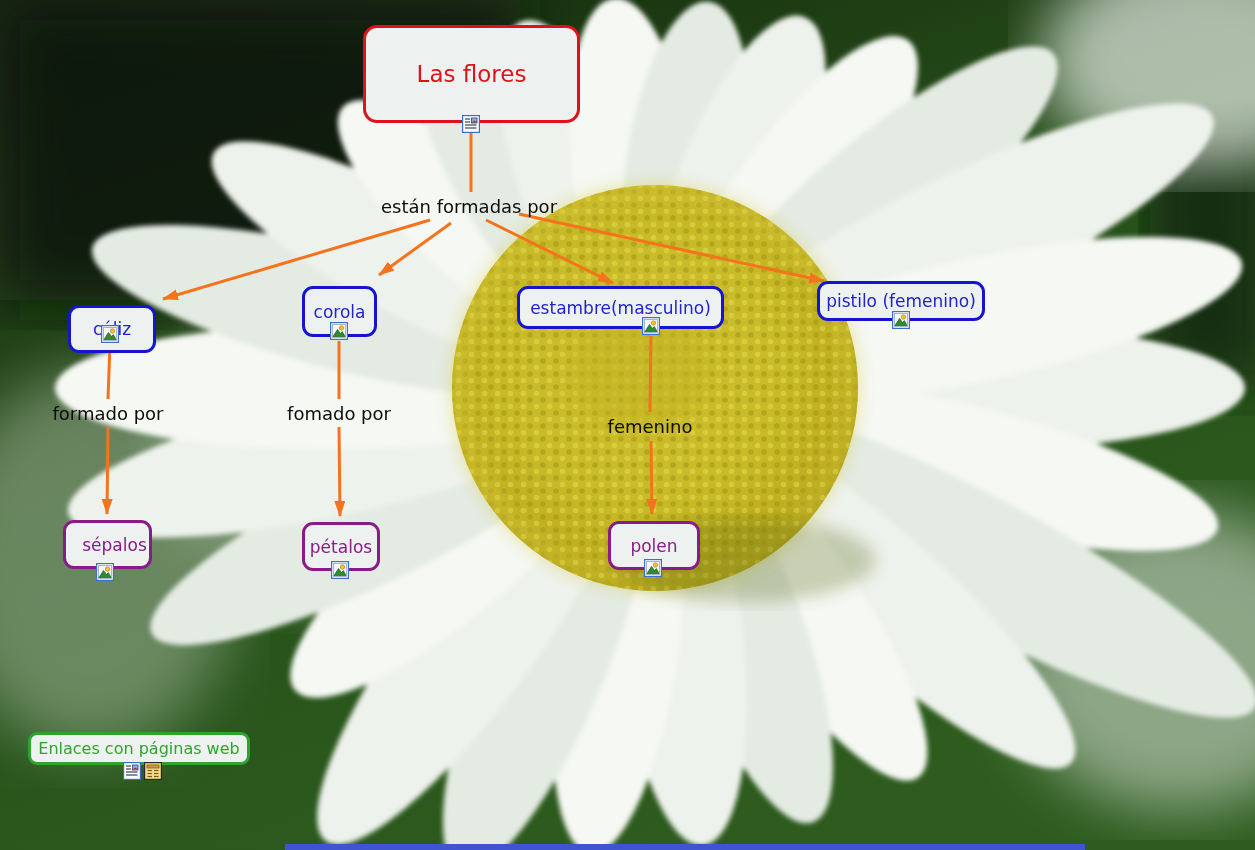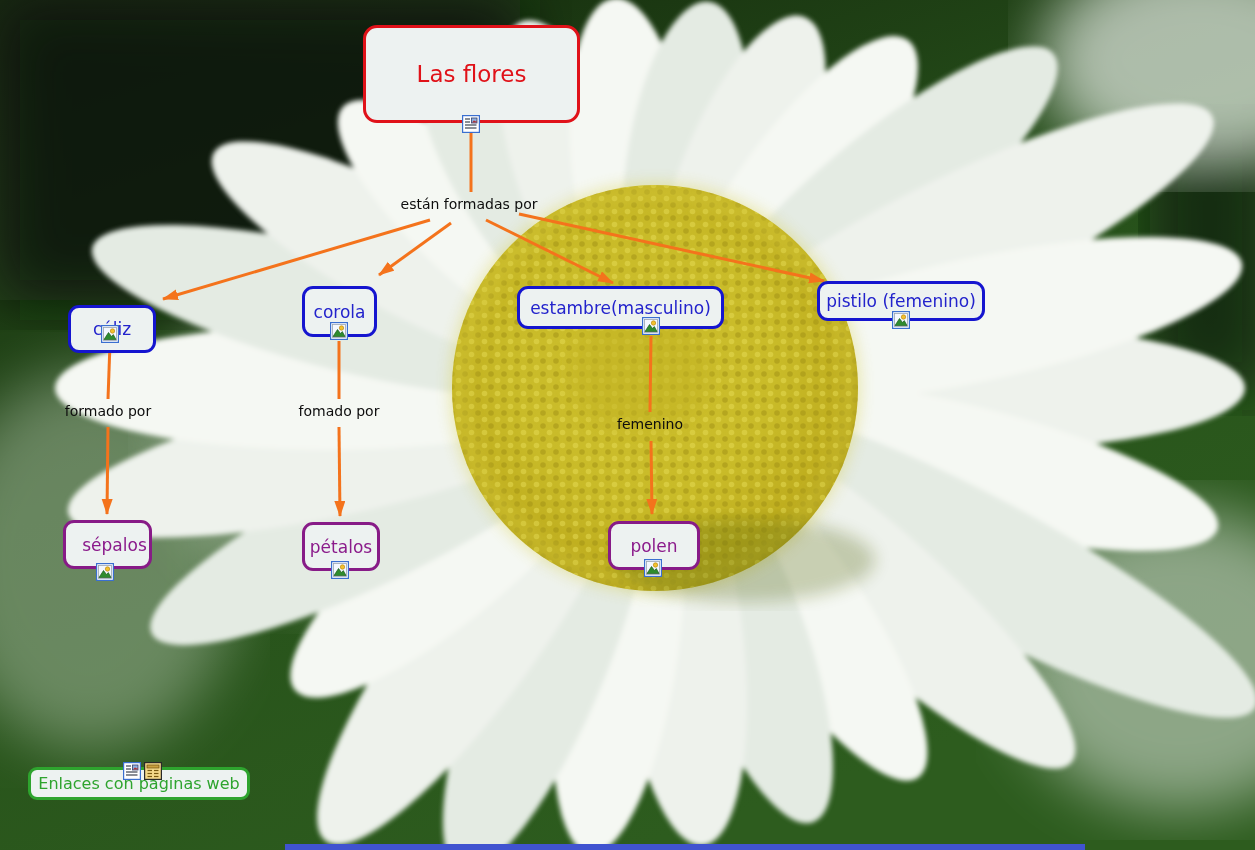--- a/index.html
+++ b/index.html
@@ -12,25 +12,25 @@
   
   .node{
     position:absolute;box-sizing:border-box;
     display:flex;align-items:center;justify-content:center;
     background:#edf2f1;border:3px solid #1515cf;border-radius:11px;
     font-size:17px;color:#2323cc;white-space:nowrap;
     cursor:default;
   }
   .node.root{border-color:#e01219;color:#e01219;font-size:23px;border-radius:14px;}
   .node.purple{border-color:#871b87;color:#8b1b8b;}
-  .node.green{border-color:#2ea42e;color:#2ea42e;border-radius:9px;font-size:16px;margin-top:35px;}
+  .node.green{border-color:#2ea42e;color:#2ea42e;border-radius:9px;font-size:16px;}
   
   .phrase{
     position:absolute;transform:translateX(-50%);
-    font-size:14px;color:#0d0d0d;white-space:nowrap;
+    font-size:18px;color:#0d0d0d;white-space:nowrap;
   }
   
   .res-icon{position:absolute;width:18px;height:18px;}
   .res-icon svg{display:block;}
 </style>
 </head>
 <body>
 
 <div class="stage">
 

